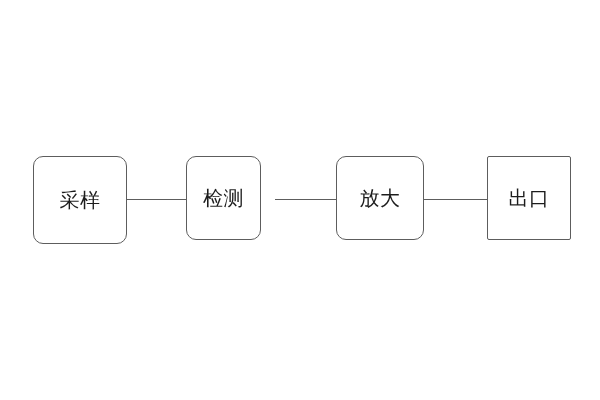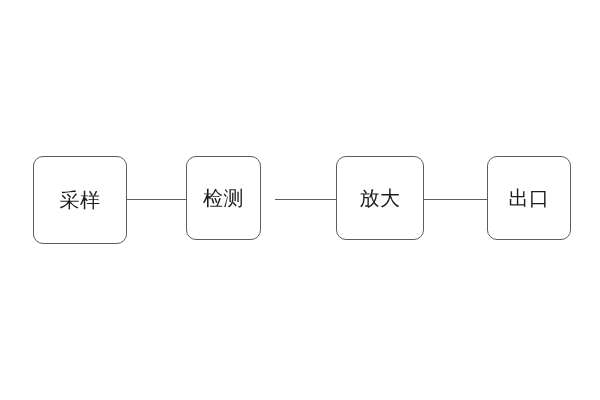--- a/index.html
+++ b/index.html
@@ -66,17 +66,17 @@
   </div>
 
   <div class="node" style="left: 186px; top: 156px; width: 75px; height: 84px; border-color: rgb(93, 93, 93); background: rgb(255, 255, 255); border-radius: 10px; border-width: 1.4px;">
     <span class="node-label" style="color: rgb(28, 28, 28); font-size: 20px;">检测</span>
   </div>
 
   <div class="node" style="left: 336px; top: 156px; width: 88px; height: 84px; border-color: rgb(93, 93, 93); background: rgb(255, 255, 255); border-radius: 10px; border-width: 1.4px;">
     <span class="node-label" style="color: rgb(28, 28, 28); font-size: 20px;">放大</span>
   </div>
 
-  <div class="node" style="left: 487px; top: 156px; width: 84px; height: 84px; border-color: rgb(93, 93, 93); background: rgb(255, 255, 255); border-radius: 10px; border-width: 1.4px;">
+  <div class="node" style="left: 487px; top: 156px; width: 84px; height: 84px; border-color: rgb(93, 93, 93); background: rgb(255, 255, 255); border-radius: 2px; border-width: 1.4px;">
     <span class="node-label" style="color: rgb(28, 28, 28); font-size: 20px;">出口</span>
   </div>
 
 </div>
 
 </body></html>

